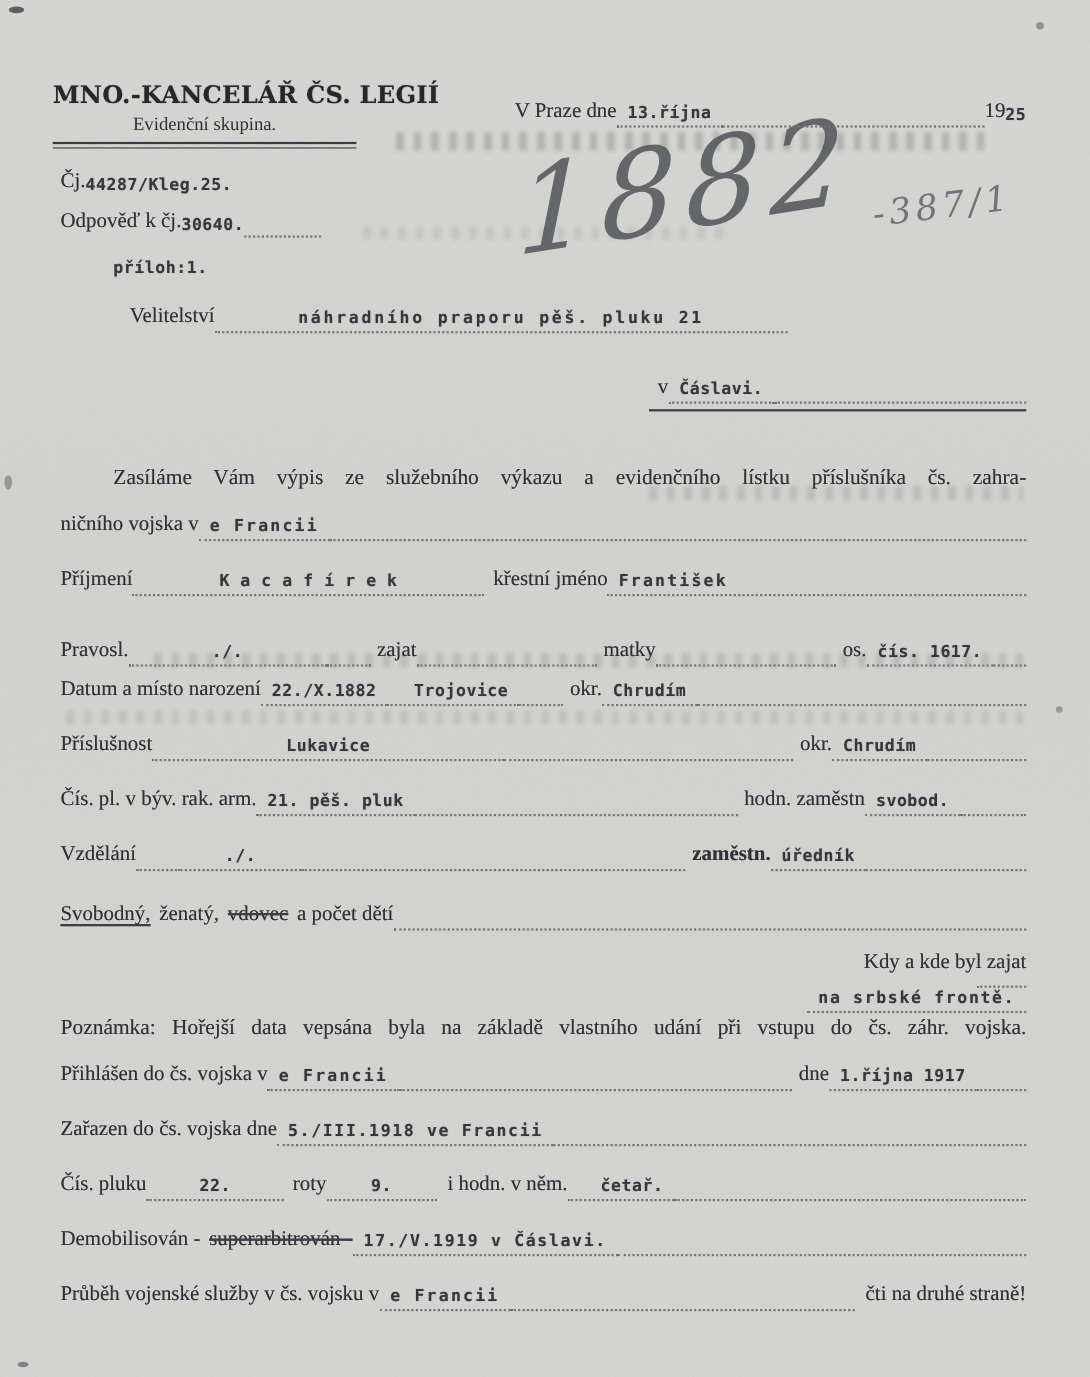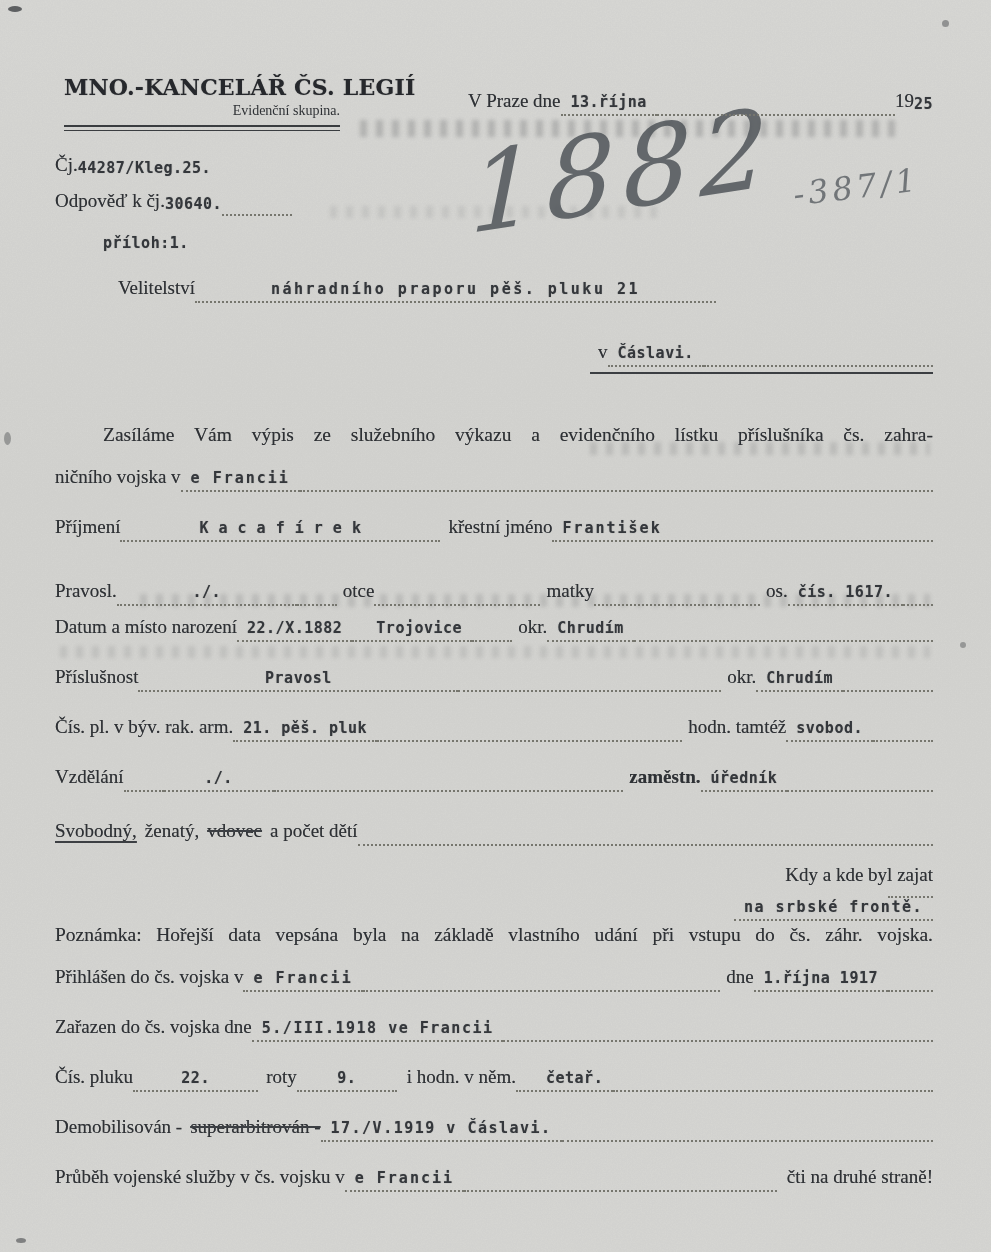--- a/index.html
+++ b/index.html
@@ -16,24 +16,24 @@
          white-space:nowrap;letter-spacing:.5px;text-shadow:0 0 1px rgba(30,32,36,.35);}
 
   .row{position:absolute;left:55px;right:58px;display:flex;align-items:flex-end;height:34px;}
   .val{border-bottom:2px dotted #76766e;padding:0 10px 3px;}
   .val.center{text-align:center;}
   .lead{border-bottom:2px dotted #76766e;height:6px;}
   .grow{flex:1 1 auto;}
   .nogap{flex:0 0 auto;}
 
   
-  .letterhead{position:absolute;left:64px;top:74px;width:276px;}
+  .letterhead{position:absolute;left:48px;top:74px;width:276px;}
   .office{font-family:"DejaVu Serif",serif;font-weight:bold;font-size:22px;color:#26282c;
           letter-spacing:.2px;white-space:nowrap;text-shadow:0 0 1px rgba(20,22,26,.4);}
-  .unit{font-size:14px;color:#2e3135;text-align:right;margin-top:3px;}
+  .unit{font-size:17px;color:#2e3135;text-align:center;margin-top:3px;}
   .dblrule{margin-top:6px;border-top:2px solid #3a3d40;border-bottom:1px solid #3a3d40;height:3px;}
 
   .struckline{text-decoration:line-through;text-decoration-thickness:2px;text-decoration-color:#3c3f43;}
   .underhand{text-decoration:underline;text-decoration-thickness:2px;text-underline-offset:4px;text-decoration-color:#3c3f43;}
 
   
   .hand-big{position:absolute;left:468px;top:108px;font-family:"DejaVu Serif",serif;font-style:italic;
             font-size:108px;color:#4b5055;opacity:.82;letter-spacing:9px;
             transform:rotate(-9deg) skewX(-10deg);pointer-events:none;}
   .hand-side{position:absolute;left:793px;top:168px;font-family:"DejaVu Serif",serif;font-style:italic;
@@ -127,53 +127,53 @@
     <span class="lbl">Příjmení</span>
     <span class="typed val center" style="width:300px;">K a c a f í r e k</span>
     <span class="lbl" style="padding-left:8px;">křestní jméno</span>
     <span class="typed val grow" style="letter-spacing:2px;">František</span>
   </div>
 
   <div class="row" style="top:558px;margin-top:14px;">
     <span class="lbl">Pravosl.</span>
     <span class="typed val center" style="width:160px;">./.</span>
     <span class="lead nogap" style="width:40px;"></span>
-    <span class="lbl" style="padding-left:6px;">otce</span>
+    <span class="lbl" style="padding-left:6px;">zajat</span>
     <span class="lead grow"></span>
     <span class="lbl" style="padding-left:6px;">matky</span>
     <span class="lead grow"></span>
     <span class="lbl" style="padding-left:6px;">os.</span>
     <span class="typed val">čís. 1617.</span>
     <span class="lead nogap" style="width:30px;"></span>
   </div>
 
   <div class="row" style="top:608px;">
     <span class="lbl">Datum a místo narození</span>
     <span class="typed val">22./X.1882</span>
     <span class="typed val" style="padding-left:24px;">Trojovice</span>
     <span class="lead nogap" style="width:40px;"></span>
     <span class="lbl" style="padding-left:6px;">okr.</span>
     <span class="typed val">Chrudím</span>
     <span class="lead grow"></span>
   </div>
 
   <div class="row" style="top:658px;">
     <span class="lbl">Příslušnost</span>
-    <span class="typed val center" style="width:300px;">Pravosl</span>
+    <span class="typed val center" style="width:300px;">Lukavice</span>
     <span class="lead grow"></span>
     <span class="lbl" style="padding-left:6px;">okr.</span>
     <span class="typed val">Chrudím</span>
     <span class="lead nogap" style="width:90px;"></span>
   </div>
 
   <div class="row" style="top:708px;">
     <span class="lbl">Čís. pl. v býv. rak. arm.</span>
     <span class="typed val">21. pěš. pluk</span>
     <span class="lead grow"></span>
-    <span class="lbl" style="padding-left:6px;">hodn. tamtéž</span>
+    <span class="lbl" style="padding-left:6px;">hodn. zaměstn</span>
     <span class="typed val">svobod.</span>
     <span class="lead nogap" style="width:60px;"></span>
   </div>
 
   <div class="row" style="top:758px;">
     <span class="lbl">Vzdělání</span>
     <span class="lead nogap" style="width:40px;"></span>
     <span class="typed val center" style="width:90px;">./.</span>
     <span class="lead grow" style="flex-grow:2.4;"></span>
     <span class="lbl" style="padding-left:6px;font-weight:bold;">zaměstn.</span>

